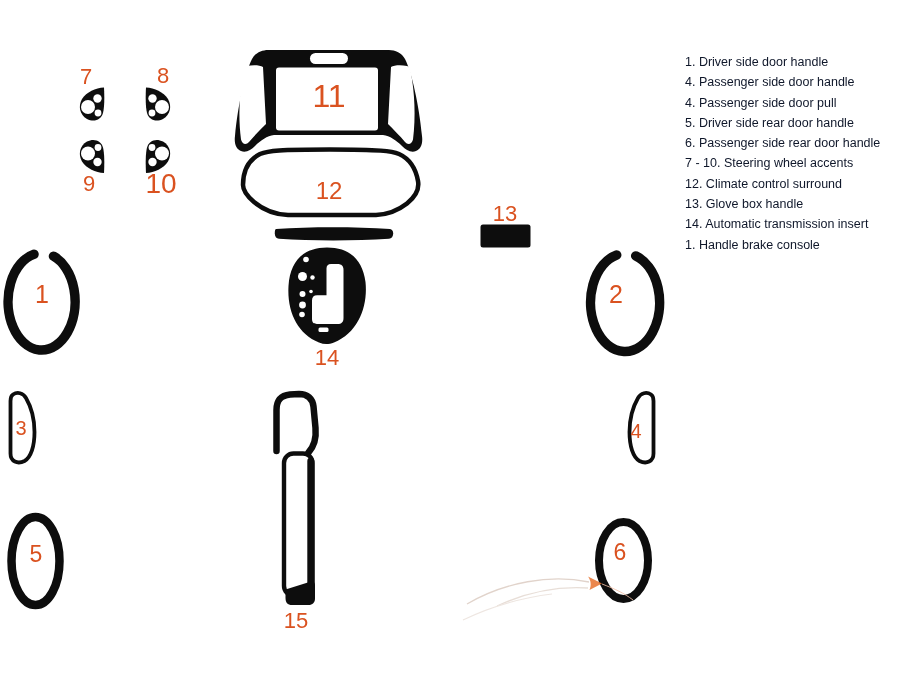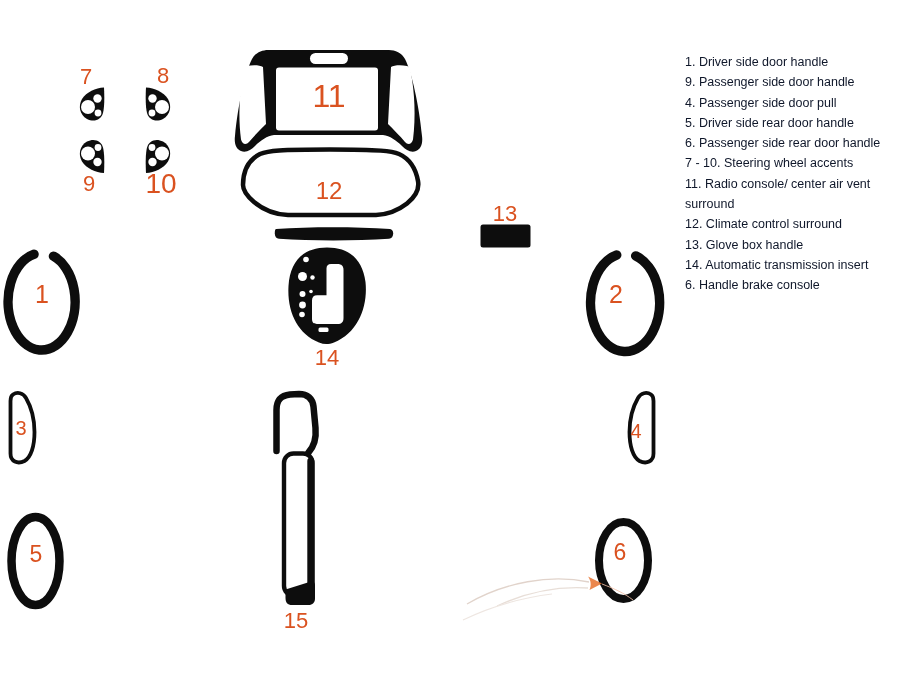--- a/index.html
+++ b/index.html
@@ -133,25 +133,24 @@
   <div class="part-num" style="left:89px;top:184px;font-size:22px">9</div>
   <div class="part-num" style="left:161px;top:184px;font-size:28px">10</div>
   <div class="part-num" style="left:329px;top:96px;font-size:32px">11</div>
   <div class="part-num" style="left:329px;top:191px;font-size:24px">12</div>
   <div class="part-num" style="left:505px;top:214px;font-size:22px">13</div>
   <div class="part-num" style="left:327px;top:358px;font-size:22px">14</div>
   <div class="part-num" style="left:296px;top:621px;font-size:22px">15</div>
 
   <div class="legend">
     <div class="legend-item">1. Driver side door handle</div>
-    <div class="legend-item">9. Passenger side door handle</div>
+    <div class="legend-item">4. Passenger side door handle</div>
     <div class="legend-item">4. Passenger side door pull</div>
     <div class="legend-item">5. Driver side rear door handle</div>
     <div class="legend-item">6. Passenger side rear door handle</div>
     <div class="legend-item">7 - 10. Steering wheel accents</div>
-    <div class="legend-item">11. Radio console/ center air vent surround</div>
     <div class="legend-item">12. Climate control surround</div>
     <div class="legend-item">13. Glove box handle</div>
     <div class="legend-item">14. Automatic transmission insert</div>
-    <div class="legend-item">6. Handle brake console</div>
+    <div class="legend-item">1. Handle brake console</div>
   </div>
 
 </div>
 
 </body></html>

